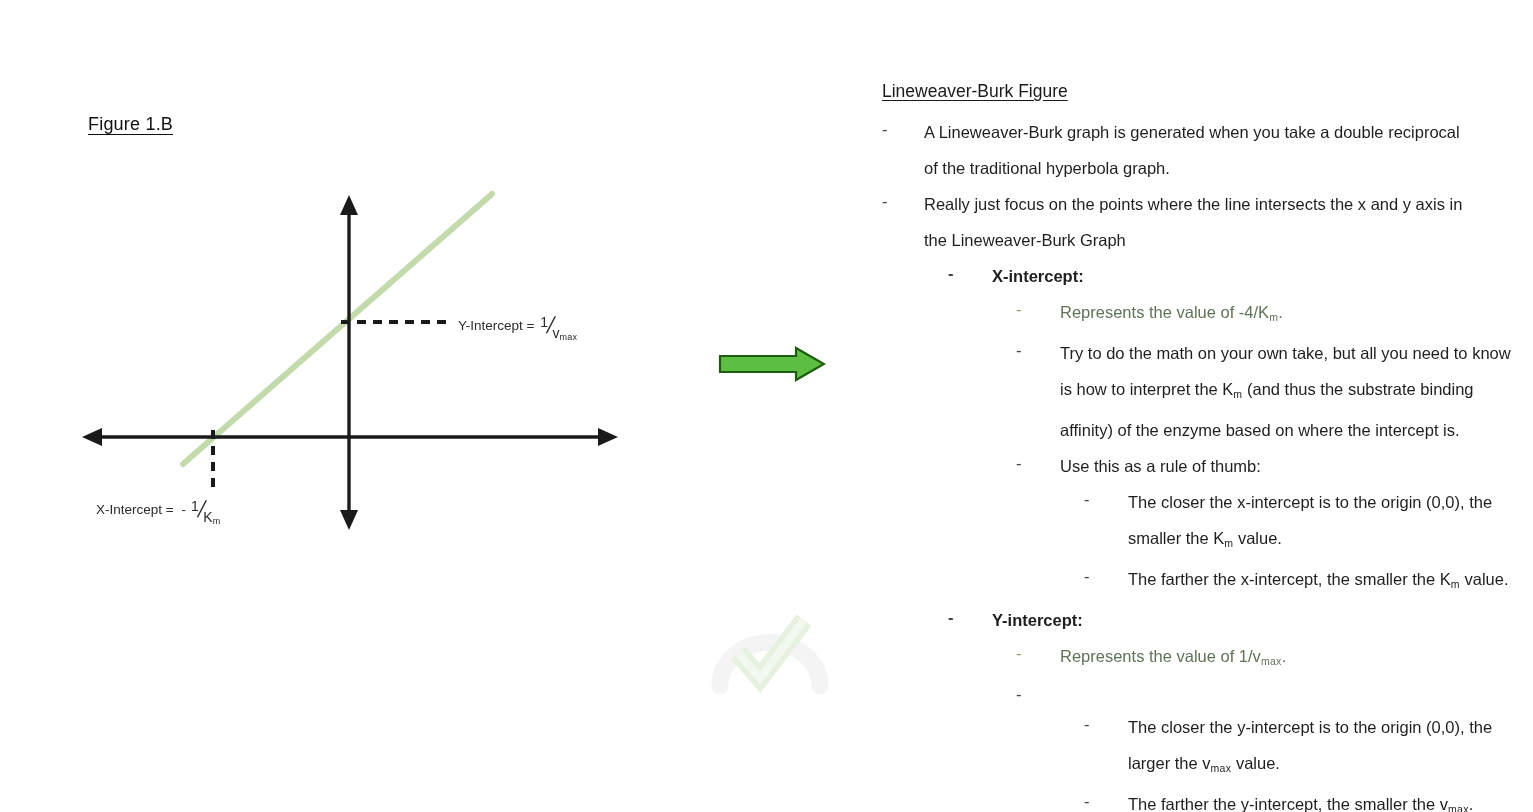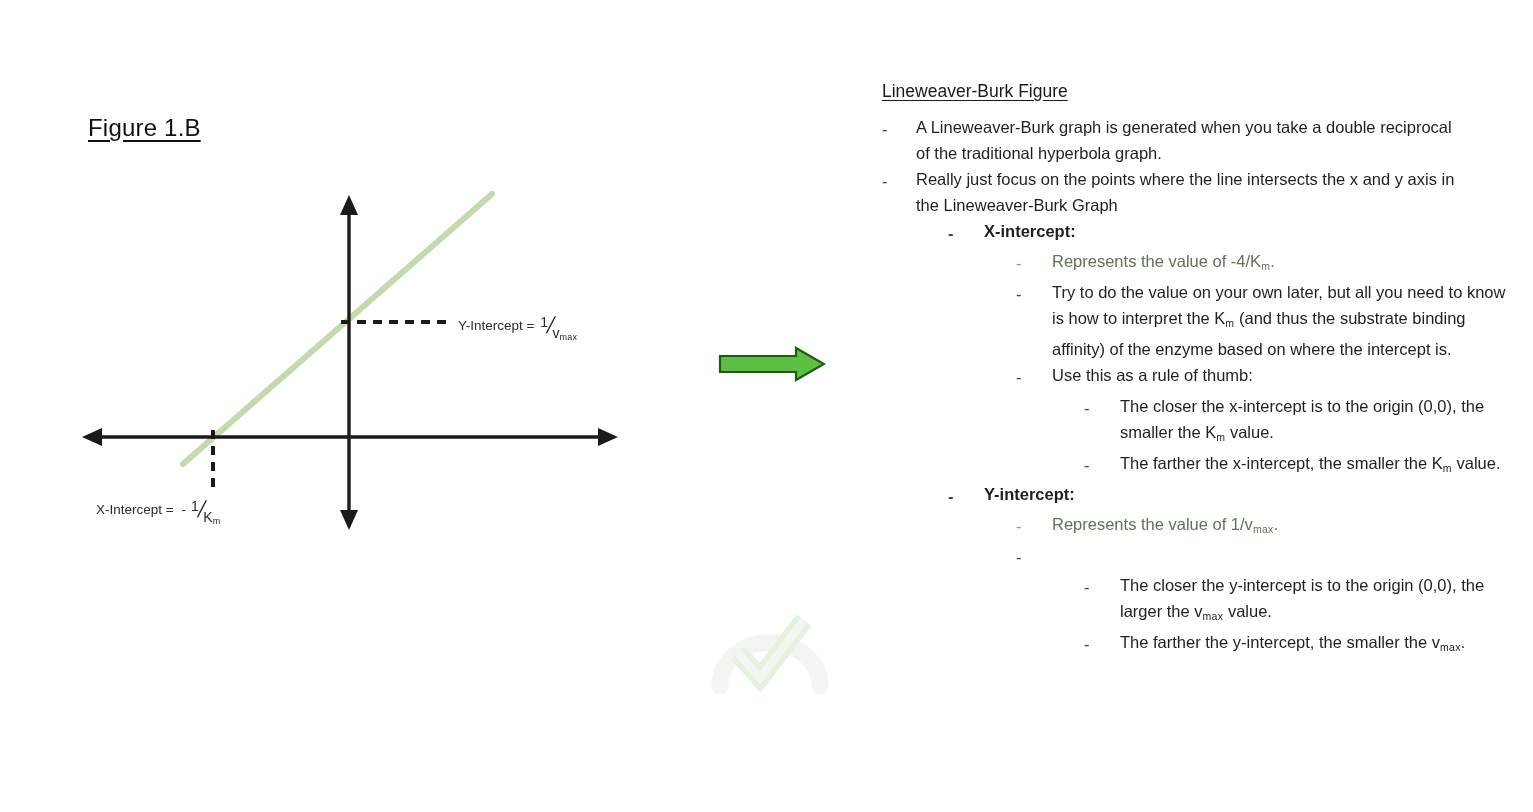--- a/index.html
+++ b/index.html
@@ -19,21 +19,21 @@
 
   
   #figure-panel {
     position: absolute;
     left: 0; top: 0;
     width: 700px; height: 812px;
   }
   #figure-title {
     position: absolute;
     left: 88px; top: 114px;
-    font-size: 24px;
+    font-size: 18px;
     letter-spacing: .2px;
     color: #111;
     text-decoration: underline;
     text-underline-offset: 4px;
     white-space: nowrap;
   }
   #graph-svg {
     position: absolute;
     left: 0; top: 0;
   }
@@ -112,21 +112,22 @@
   .note-dash {
     flex: 0 0 auto;
     text-align: left;
     font-size: 16.5px;
     color: #444;
     line-height: 30.3px;
   }
   .note-text {
     font-size: 16.5px;
     color: #1f1f1f;
-    line-height: 26px;
+    line-height: 36px;
+    margin-left: 8px;
   }
   
   .lvl1 { margin-left: 14px; }
   .lvl1 > .note-dash { width: 34px; }
   .lvl2 { margin-left: 80px; }
   .lvl2 > .note-dash { width: 36px; }
   .lvl3 { margin-left: 148px; }
   .lvl3 > .note-dash { width: 36px; }
   .lvl4 { margin-left: 216px; }
   .lvl4 > .note-dash { width: 36px; }
@@ -211,21 +212,21 @@
 
   
   <div class="note-row lvl3 green">
     <span class="note-dash green-dash">-</span>
     <span class="note-text green w-sub"><span>Represents the value of -4/K</span><sub>m</sub><span>.</span></span>
   </div>
 
   
   <div class="note-row lvl3">
     <span class="note-dash">-</span>
-    <span class="note-text w-sub"><span>Try to do the value on your own later, but all you need to know is how to interpret the K</span><sub>m</sub><span> (and thus the substrate binding affinity) of the enzyme based on where the intercept is.</span></span>
+    <span class="note-text w-sub"><span>Try to do the math on your own take, but all you need to know is how to interpret the K</span><sub>m</sub><span> (and thus the substrate binding affinity) of the enzyme based on where the intercept is.</span></span>
   </div>
 
   
   <div class="note-row lvl3">
     <span class="note-dash">-</span>
     <span class="note-text underline">Use this as a rule of thumb:</span>
   </div>
 
   
   <div class="note-row lvl4">

